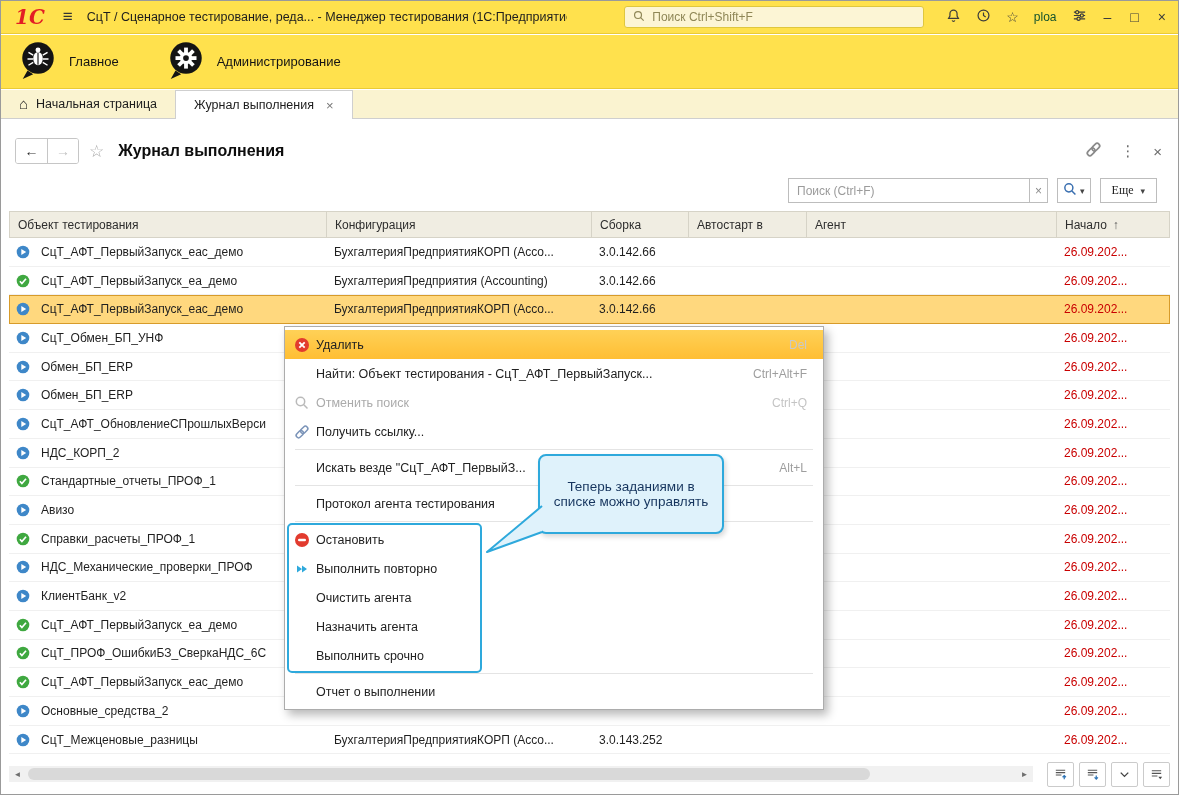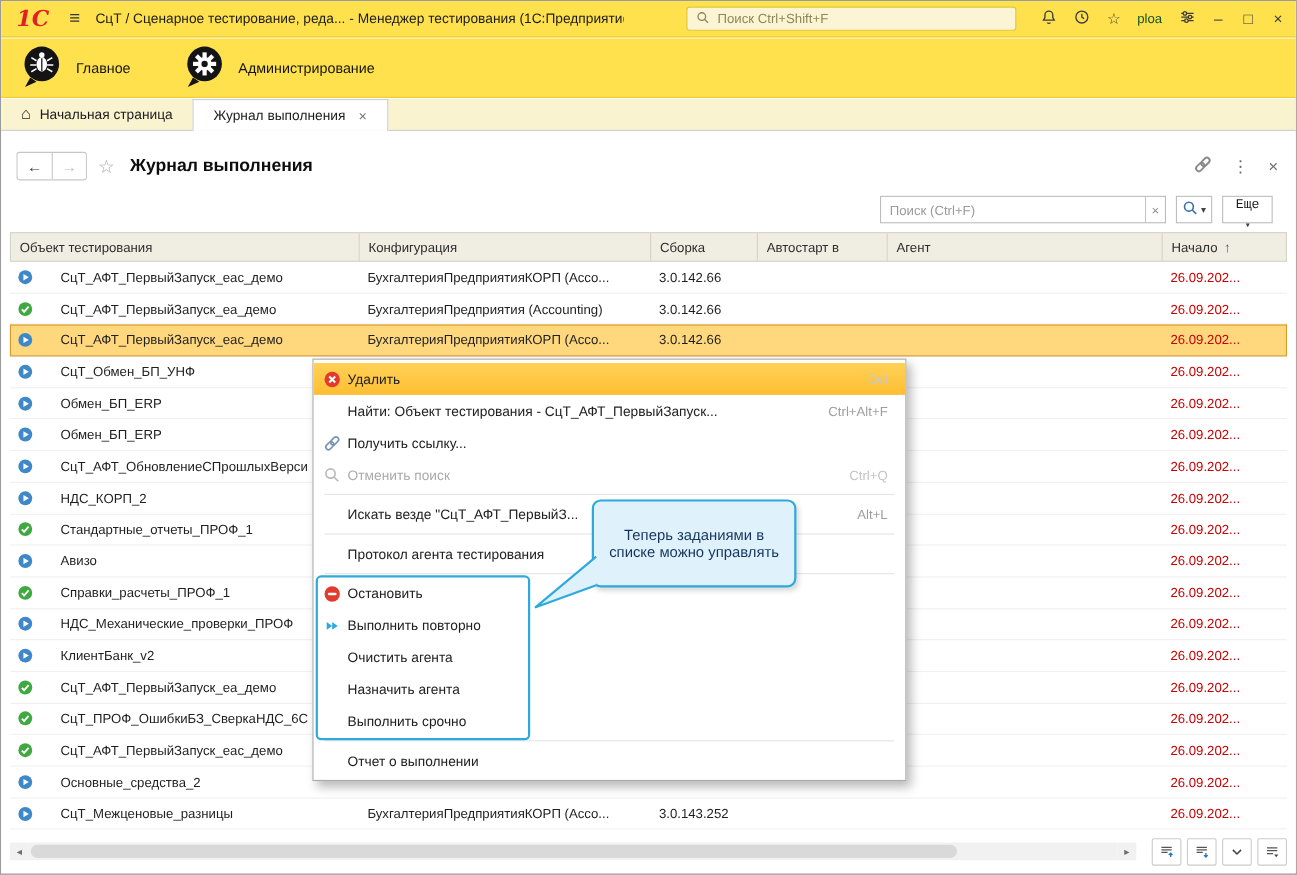--- a/index.html
+++ b/index.html
@@ -41,32 +41,32 @@
   .ph-right { margin-left:auto; display:flex; align-items:center; gap:18px; color:#6d6d6d; }
   .ph-right .glyph { font-size:15px; cursor:pointer; }
 
   .toolbar { height:41px; display:flex; justify-content:flex-end; align-items:center; gap:9px; padding:0 21px; }
   .searchbox { display:flex; height:25px; }
   .searchbox input { width:242px; border:1px solid #BDBDBD; padding:0 8px; font-size:12px; font-family:inherit; outline:none; }
   .searchbox input::placeholder { color:#9b9b9b; }
   .searchbox .clear { width:18px; border:1px solid #BDBDBD; border-left:none; background:#fff; color:#8a8a8a; font-size:12px; cursor:pointer; }
   .splitbtn { height:25px; border:1px solid #BDBDBD; background:#fff; display:flex; align-items:center; padding:0 5px; gap:3px; cursor:pointer; }
   .splitbtn .dd, .more-btn .dd { font-size:9px; color:#444; }
-  .more-btn { height:25px; border:1px solid #BDBDBD; background:#fff; padding:0 11px; font-size:12px; display:flex; align-items:center; gap:7px; cursor:pointer; font-family:Liberation Mono, monospace; color:#1d1d1d;flex-direction:column; }
+  .more-btn { height:25px; border:1px solid #BDBDBD; background:#fff; padding:0 11px; font-size:12px; display:flex; align-items:center; gap:7px; cursor:pointer; font-family:Liberation Serif, serif; color:#1d1d1d; }
 
   
   .table { margin:0 8px; }
   .thead, .trow { display:grid; grid-template-columns:317px 265px 97px 118px 250px 1fr; }
   .thead { height:27px; background:#F0EDE2; border:1px solid #D6D3C7; }
   .hcell { display:flex; align-items:center; padding:0 8px; border-right:1px solid #D6D3C7; font-size:12px; color:#2e2e2e; white-space:nowrap; overflow:hidden; cursor:pointer; }
   .hcell:last-child { border-right:none; }
   .hcell .sort { margin-left:6px; color:#555; }
   .trow { height:28.7px; border-bottom:1px solid #F0F0F0; cursor:pointer; }
   .cell { display:flex; align-items:center; padding:0 8px; font-size:12px; white-space:nowrap; overflow:hidden; color:#1f1f1f; }
-  .cell.obj { gap:25px; padding-left:7px; }
+  .cell.obj { gap:11px; padding-left:7px; }
   .cell .sticon { display:flex; width:14px; height:14px; flex:none; }
   .cell.date { color:#C90000; }
   .trow.selected { background:#FFD87E; outline:1px solid #D79B2A; outline-offset:-1px; }
 
   
   .footer { position:absolute; left:0; right:0; bottom:0; height:40px; display:flex; align-items:center; padding:0 8px; gap:6px; }
   .hscroll { flex:1; display:flex; align-items:center; height:16px; }
   .hs-arrow { width:17px; height:16px; background:#F1F1F1; color:#6f6f6f; font-size:8px; display:flex; align-items:center; justify-content:center; cursor:pointer; }
   .hs-track { flex:1; height:16px; background:#F1F1F1; position:relative; }
   .hs-thumb { position:absolute; left:2px; top:2px; height:12px; width:85%; background:#D9D9D9; border-radius:6px; cursor:grab; }
@@ -575,42 +575,42 @@
             </svg>
           </span>
           <span class="mlabel">Удалить</span>
           <span class="mshort">Del</span>
         </div>
         <div class="mitem">
           <span class="micon"></span>
           <span class="mlabel">Найти: Объект тестирования - СцТ_АФТ_ПервыйЗапуск...</span>
           <span class="mshort">Ctrl+Alt+F</span>
         </div>
+        <div class="mitem disabled">
+          <span class="micon">
+            <svg width="16" height="16" viewBox="0 0 16 16" opacity="0.5">
+              <circle cx="6.5" cy="6.5" r="4.2" fill="none" stroke="#777" stroke-width="1.5"></circle>
+              <path d="M9.8 9.8l3.7 3.7" stroke="#777" stroke-width="1.5"></path>
+            </svg>
+          </span>
+          <span class="mlabel">Отменить поиск</span>
+          <span class="mshort">Ctrl+Q</span>
+        </div>
         <div class="mitem">
           <span class="micon">
             <svg width="16" height="16" viewBox="0 0 16 16">
               <g transform="rotate(-45 8 8)" fill="none" stroke="#7A93B8" stroke-width="1.5">
                 <rect x="0.8" y="5.6" width="8.2" height="4.8" rx="2.4"></rect>
                 <rect x="7" y="5.6" width="8.2" height="4.8" rx="2.4"></rect>
               </g>
             </svg>
           </span>
           <span class="mlabel">Получить ссылку...</span>
           <span class="mshort"></span>
         </div>
-        <div class="mitem disabled">
-          <span class="micon">
-            <svg width="16" height="16" viewBox="0 0 16 16" opacity="0.5">
-              <circle cx="6.5" cy="6.5" r="4.2" fill="none" stroke="#777" stroke-width="1.5"></circle>
-              <path d="M9.8 9.8l3.7 3.7" stroke="#777" stroke-width="1.5"></path>
-            </svg>
-          </span>
-          <span class="mlabel">Отменить поиск</span>
-          <span class="mshort">Ctrl+Q</span>
-        </div>
         <div class="msep"></div>
         <div class="mitem">
           <span class="micon"></span>
           <span class="mlabel">Искать везде "СцТ_АФТ_ПервыйЗ...</span>
           <span class="mshort">Alt+L</span>
         </div>
         <div class="msep"></div>
         <div class="mitem">
           <span class="micon"></span>
           <span class="mlabel">Протокол агента тестирования</span>

